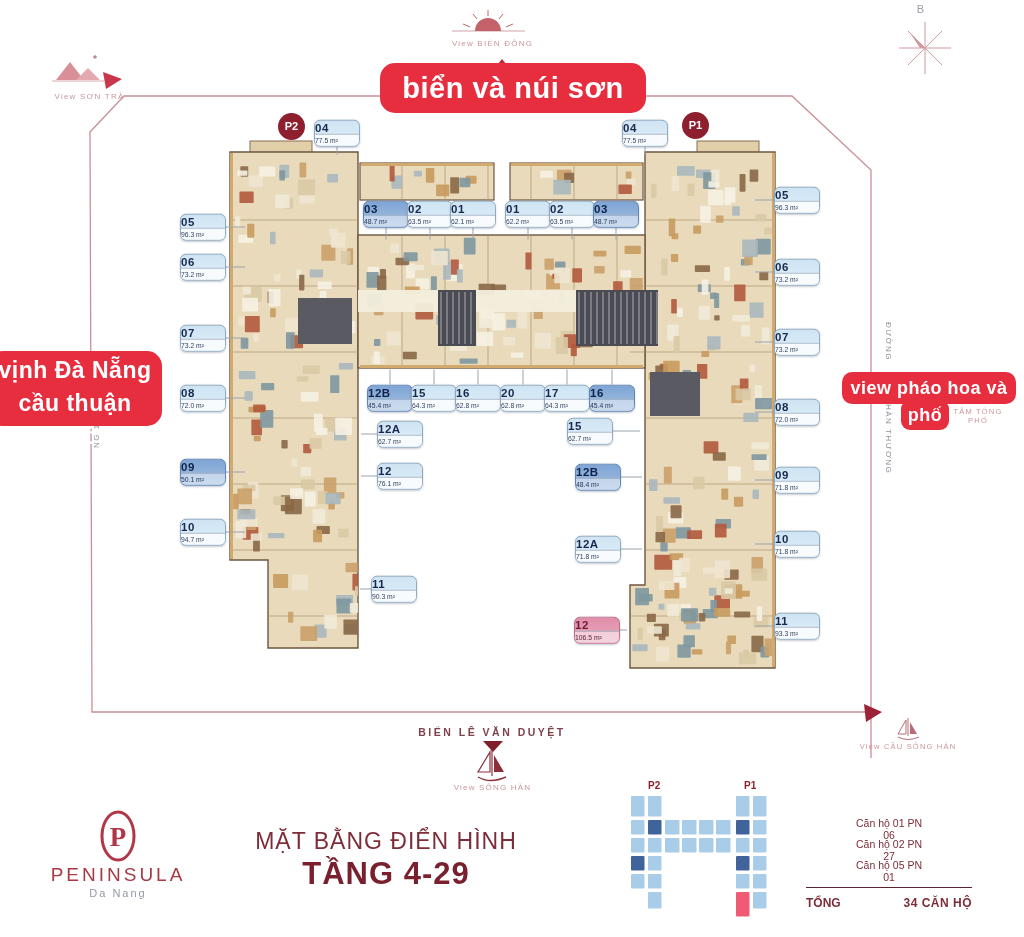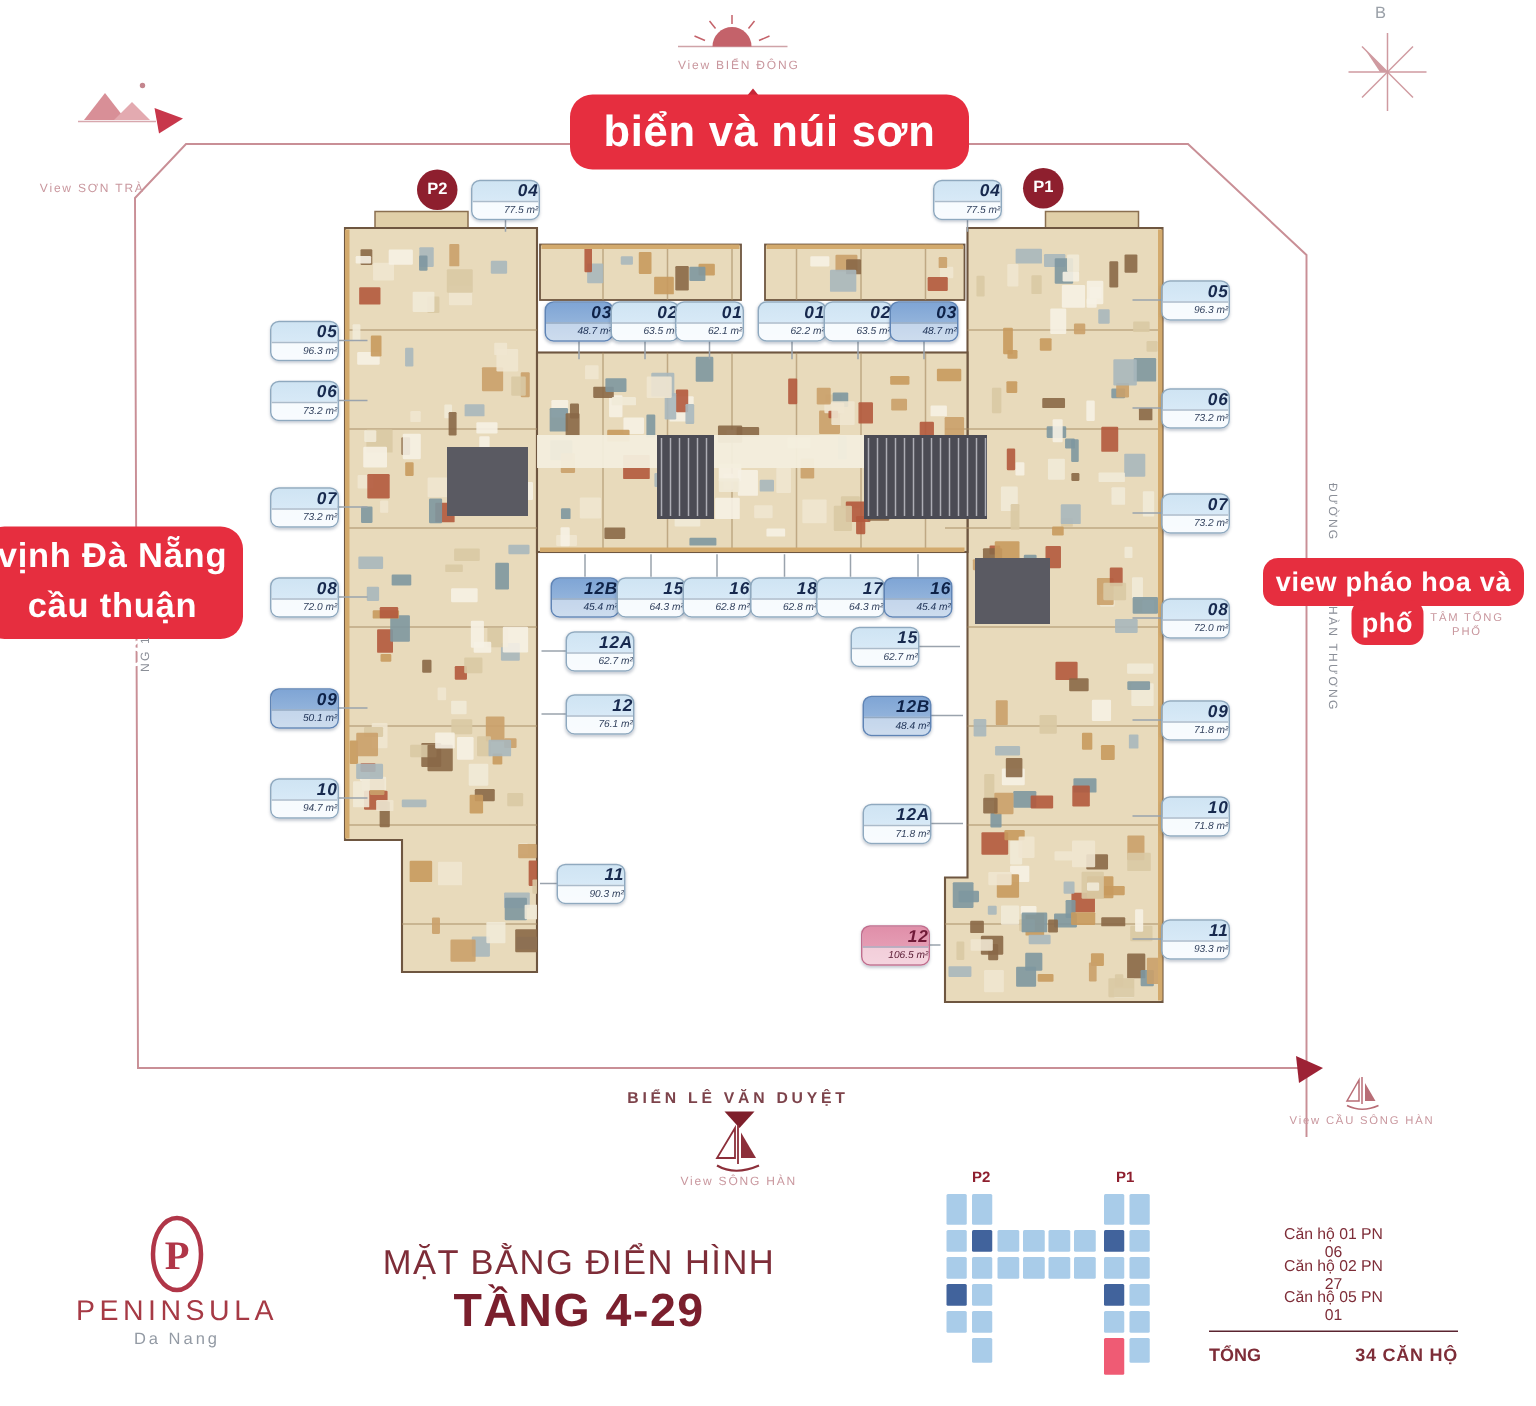--- a/index.html
+++ b/index.html
@@ -14,22 +14,22 @@
   #banner-right2{left:901px;top:400px;width:48px;height:30px;font-size:18px;line-height:30px;border-radius:9px;}
   #banner-bottom{left:382px;top:661px;width:162px;height:51px;font-size:33px;line-height:51px;}
   .viewlabel{position:absolute;color:#c9979e;font-size:8px;letter-spacing:1.2px;text-align:center;}
   .street{position:absolute;color:#7d434b;font-size:10.5px;letter-spacing:2.5px;text-align:center;font-weight:bold;}
   .vtext{position:absolute;font-size:8px;color:#8b8f98;letter-spacing:1.5px;white-space:nowrap;transform-origin:0 0;}
   .badge{position:absolute;width:27px;height:27px;border-radius:50%;background:#8e1f2e;color:#fff;
          font-size:11px;font-weight:bold;text-align:center;line-height:27px;}
   .minilab{position:absolute;color:#8e1f2e;font-size:10px;font-weight:bold;}
   
   .unit{position:absolute;width:44px;transform:translate(-50%,-50%);border-radius:6px;
-        border:1px solid #8fa9bf;background:linear-gradient(#cfe4f3,#dfeefa);text-align:right;
-        box-shadow:0 1px 2px rgba(40,60,90,.25);overflow:hidden;font-style:italic;}
+        border:1px solid #8fa9bf;background:linear-gradient(#cfe4f3,#dfeefa);text-align:left;
+        box-shadow:0 1px 2px rgba(40,60,90,.25);overflow:hidden;}
   .unit .num{font-size:11.5px;font-weight:bold;color:#17294e;letter-spacing:.5px;padding:1px 0 0 0;}
   .unit .area{font-size:6.8px;color:#33425e;background:rgba(255,255,255,.78);
               border-top:1px solid rgba(110,135,160,.55);padding:1.5px 0 2px 0;}
   .unit.t1{background:linear-gradient(#7fa5d5,#a3bfe0);border-color:#5f84b5;}
   .unit.t1 .num{color:#0e2248;}
   .unit.t1 .area{background:rgba(255,255,255,.45);color:#1d3155;}
   .unit.t3{background:linear-gradient(#e08fa9,#e9a8bd);border-color:#c06d8d;}
   .unit.t3 .num{color:#701a38;}
   .unit.t3 .area{background:rgba(255,255,255,.5);color:#5e2038;}
   
@@ -617,21 +617,21 @@
     <div>cầu thuận phước</div>
   </div>
   <div class="banner" id="banner-right1">
     <span>view pháo hoa và Thành</span>
   </div>
   <div class="banner" id="banner-right2">
     <span>phố</span>
   </div>
 
   <div class="viewlabel" style="left:450px;top:39px;width:85px;">View BIỂN ĐÔNG</div>
-  <div class="viewlabel" style="left:24px;top:92px;width:75px;margin-top:29px;">View SƠN TRÀ</div>
+  <div class="viewlabel" style="left:52px;top:92px;width:75px;">View SƠN TRÀ</div>
   <div class="viewlabel" style="left:450px;top:783px;width:85px;">View SÔNG HÀN</div>
   <div class="viewlabel" style="left:858px;top:742px;width:100px;font-size:7.5px;">View CẦU SÔNG HÀN</div>
   <div class="viewlabel" style="left:942px;top:407px;width:72px;font-size:7.5px;color:#c9979e;">TÂM TỔNG PHỐ</div>
   <div class="viewlabel" style="left:912px;top:3px;width:18px;font-size:11px;color:#9aa0a8;">B</div>
 
   <div class="street" style="left:397px;top:726px;width:190px;">BIỂN LÊ VĂN DUYỆT</div>
   <div class="vtext" style="left:893px;top:322px;transform:rotate(90deg);">ĐƯỜNG</div>
   <div class="vtext" style="left:893px;top:404px;transform:rotate(90deg);">HÀN THƯƠNG</div>
   <div class="vtext" style="left:92px;top:448px;transform:rotate(-90deg);">NG 1</div>
 
@@ -713,21 +713,21 @@
       </div>
       <div class="unit t1" style="left: 616px; top: 214px;">
         <div class="num">03</div>
         <div class="area">48.7 m²</div>
       </div>
       <div class="unit t2" style="left: 645px; top: 133px;">
         <div class="num">04</div>
         <div class="area">77.5 m²</div>
       </div>
       <div class="unit t2" style="left: 523px; top: 398px;">
-        <div class="num">18</div>
+        <div class="num">20</div>
         <div class="area">62.8 m²</div>
       </div>
       <div class="unit t2" style="left: 567px; top: 398px;">
         <div class="num">17</div>
         <div class="area">64.3 m²</div>
       </div>
       <div class="unit t1" style="left: 612px; top: 398px;">
         <div class="num">16</div>
         <div class="area">45.4 m²</div>
       </div>

